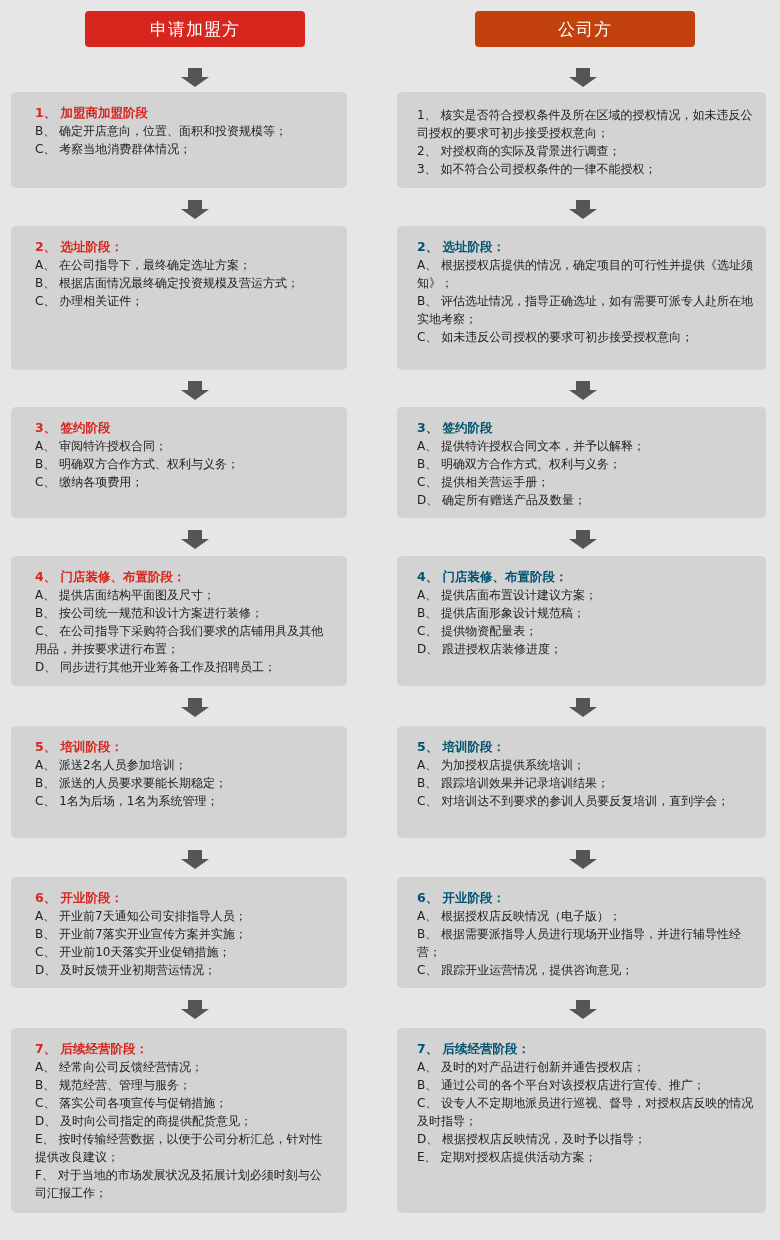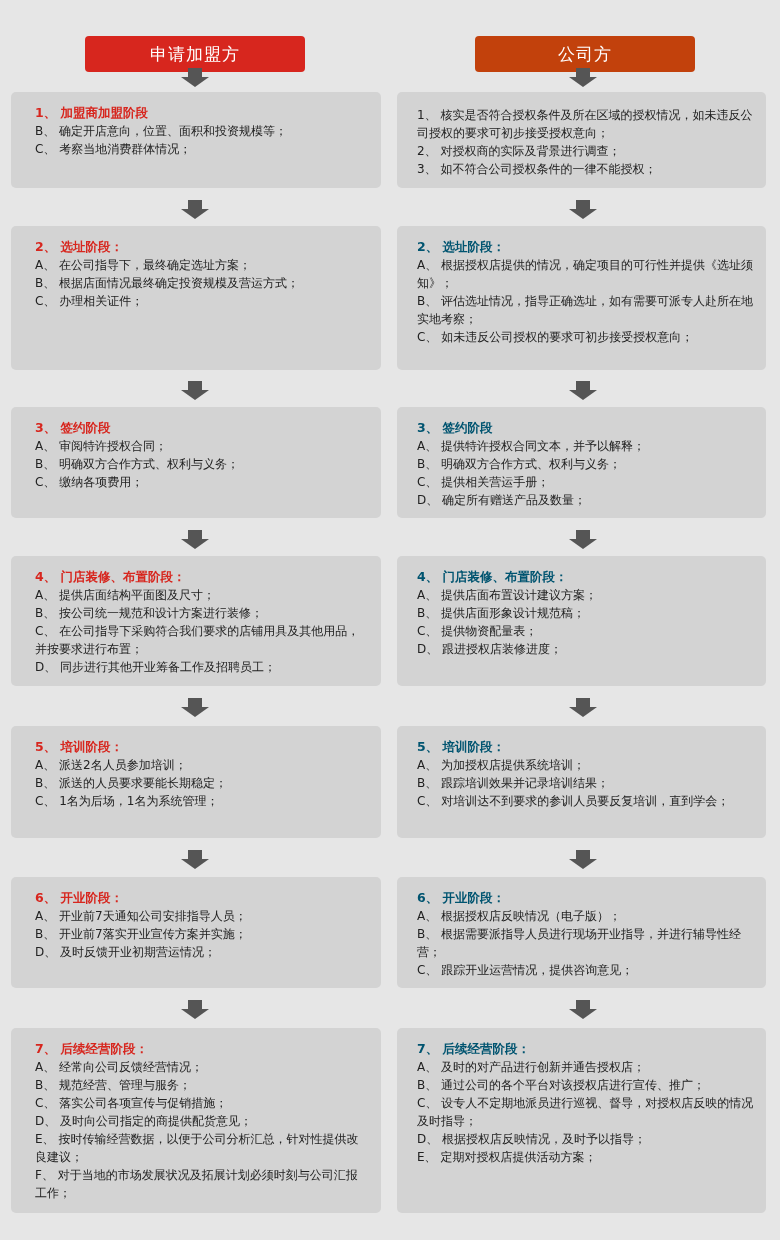--- a/index.html
+++ b/index.html
@@ -2,21 +2,21 @@
 <html><head>
   <meta charset="utf-8">
   <style>
     html, body { margin: 0; padding: 0; }
     body {
       width: 780px; height: 1240px; background: #e6e6e6;
       font-family: "DejaVu Sans", "Liberation Sans", sans-serif;
       position: relative; overflow: hidden;
     }
     .header {
-      position: absolute; top: 36px; height: 36px; width: 220px;
+      position: absolute; top: 11px; height: 36px; width: 220px;
       border-radius: 4px; color: #fff; font-size: 17px;
       display: flex; align-items: center; justify-content: center;
       letter-spacing: 1px;
     }
     .header.left { left: 85px; background: #d7261e; }
     .header.right { left: 475px; background: #c2410c; }
     .arrow {
       position: absolute; width: 28px; height: 20px;
     }
     .arrow .shaft {
@@ -25,21 +25,21 @@
     .arrow .head {
       position: absolute; left: 0; top: 9px; width: 0; height: 0;
       border-left: 14px solid transparent; border-right: 14px solid transparent;
       border-top: 10px solid #555;
     }
     .box {
       position: absolute; background: #d3d3d3; border-radius: 5px;
       box-sizing: border-box; padding: 12px 14px 8px 22px;
       font-size: 12px; line-height: 18px; color: #222;
     }
-    .box.left { left: 11px; width: 370px; padding-left: 24px; }
+    .box.left { left: 11px; width: 336px; padding-left: 24px; }
     .box.right { left: 397px; width: 369px; padding-left: 20px; padding-right: 12px; }
     .box .title { font-weight: bold; font-size: 12.5px; }
     .box.left .title { color: #d7261e; }
     .box.right .title { color: #005470; }
     .box .line { display: block; }
   </style>
 </head>
 <body>
 
 <div class="header left">申请加盟方</div>
@@ -162,20 +162,21 @@
   </div>
 <div class="arrow" style="left:569px;top:850px;">
     <div class="shaft"></div>
     <div class="head"></div>
   </div>
 
 <div class="box left" style="top:877px;height:111px;">
   <span class="title line">6、 开业阶段：</span>
   <span class="line">A、  开业前7天通知公司安排指导人员；</span>
   <span class="line">B、  开业前7落实开业宣传方案并实施；</span>
+  <span class="line">C、  开业前10天落实开业促销措施；</span>
   <span class="line">D、  及时反馈开业初期营运情况；</span>
 </div>
 <div class="box right" style="top:877px;height:111px;">
   <span class="title line">6、 开业阶段：</span>
   <span class="line">A、  根据授权店反映情况（电子版）；</span>
   <span class="line">B、  根据需要派指导人员进行现场开业指导，并进行辅导性经营；</span>
   <span class="line">C、  跟踪开业运营情况，提供咨询意见；</span>
 </div>
 
 <div class="arrow" style="left:181px;top:1000px;">

